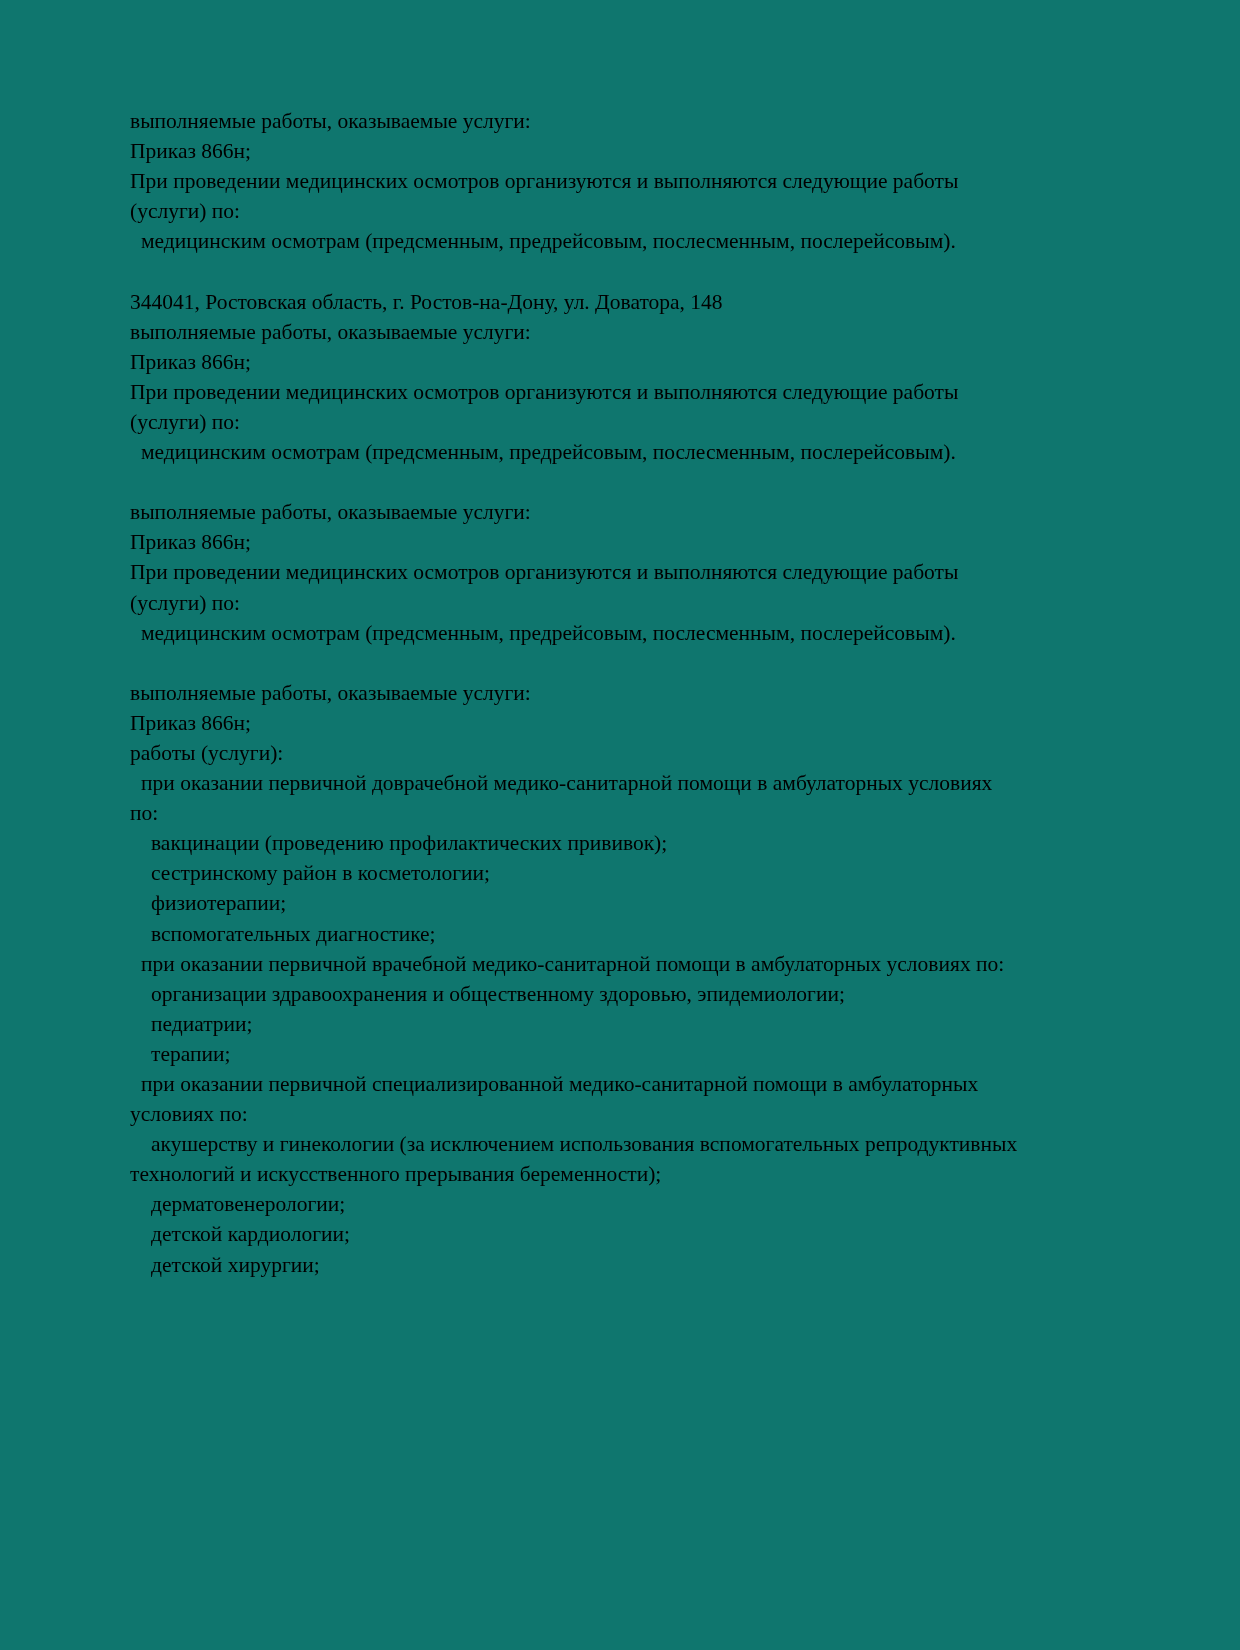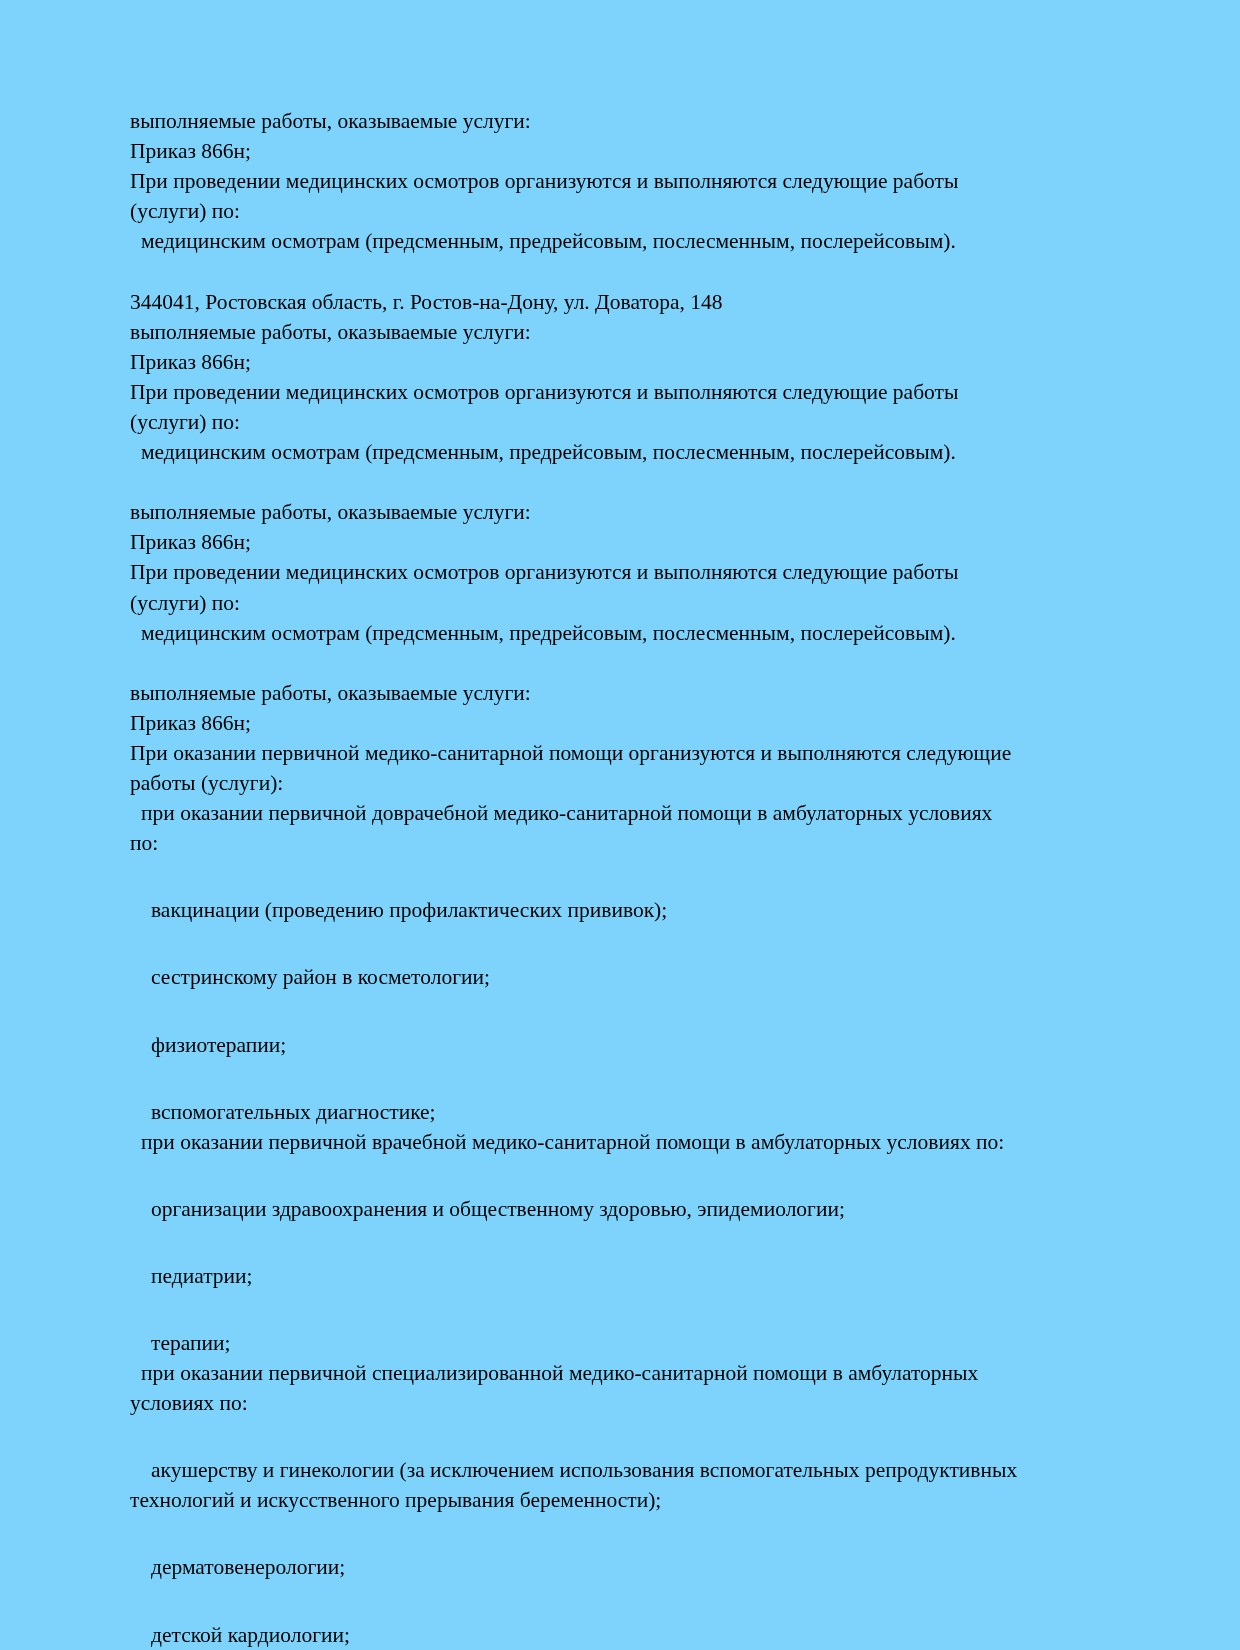--- a/index.html
+++ b/index.html
@@ -12,40 +12,40 @@
     height: 1650px;
     overflow: hidden;
     font-family: "Liberation Serif", "DejaVu Serif", serif;
     color: #000000;
   }
   .page {
     box-sizing: border-box;
     width: 1240px;
     height: 1650px;
     padding: 106px 100px 0 130px;
-    background: #7dd3fc;
+    background: #0f766e;
   }
   .doc-content {
     font-size: 21.5px;
     line-height: 30.1px;
     color: #000000;
   }
   .block {
     margin: 0 0 30.1px 0; 
   }
   .block:last-child {
     margin-bottom: 0;
   }
   .line {
     white-space: pre-wrap;
     min-height: 30.1px;
   }
   .indent-0 { padding-left: 0; }
   .indent-1 { padding-left: 11px; }
-  .indent-2 { padding-left: 21px; margin-top: 37px; }
+  .indent-2 { padding-left: 21px; }
 </style>
 </head>
 <body style="background: rgb(255, 255, 255); color: rgb(0, 0, 0);">
 
 <div class="page">
   <div class="doc-content">
       <div class="block">
         <div class="line indent-0">выполняемые работы, оказываемые услуги:</div>
         <div class="line indent-0">Приказ 866н;</div>
         <div class="line indent-0">При проведении медицинских осмотров организуются и выполняются следующие работы</div>
@@ -63,21 +63,20 @@
       <div class="block">
         <div class="line indent-0">выполняемые работы, оказываемые услуги:</div>
         <div class="line indent-0">Приказ 866н;</div>
         <div class="line indent-0">При проведении медицинских осмотров организуются и выполняются следующие работы</div>
         <div class="line indent-0">(услуги) по:</div>
         <div class="line indent-1">медицинским осмотрам (предсменным, предрейсовым, послесменным, послерейсовым).</div>
       </div>
       <div class="block">
         <div class="line indent-0">выполняемые работы, оказываемые услуги:</div>
         <div class="line indent-0">Приказ 866н;</div>
-        <div class="line indent-0">При оказании первичной медико-санитарной помощи организуются и выполняются следующие</div>
         <div class="line indent-0">работы (услуги):</div>
         <div class="line indent-1">при оказании первичной доврачебной медико-санитарной помощи в амбулаторных условиях</div>
         <div class="line indent-0">по:</div>
         <div class="line indent-2">вакцинации (проведению профилактических прививок);</div>
         <div class="line indent-2">сестринскому район в косметологии;</div>
         <div class="line indent-2">физиотерапии;</div>
         <div class="line indent-2">вспомогательных диагностике;</div>
         <div class="line indent-1">при оказании первичной врачебной медико-санитарной помощи в амбулаторных условиях по:</div>
         <div class="line indent-2">организации здравоохранения и общественному здоровью, эпидемиологии;</div>
         <div class="line indent-2">педиатрии;</div>

